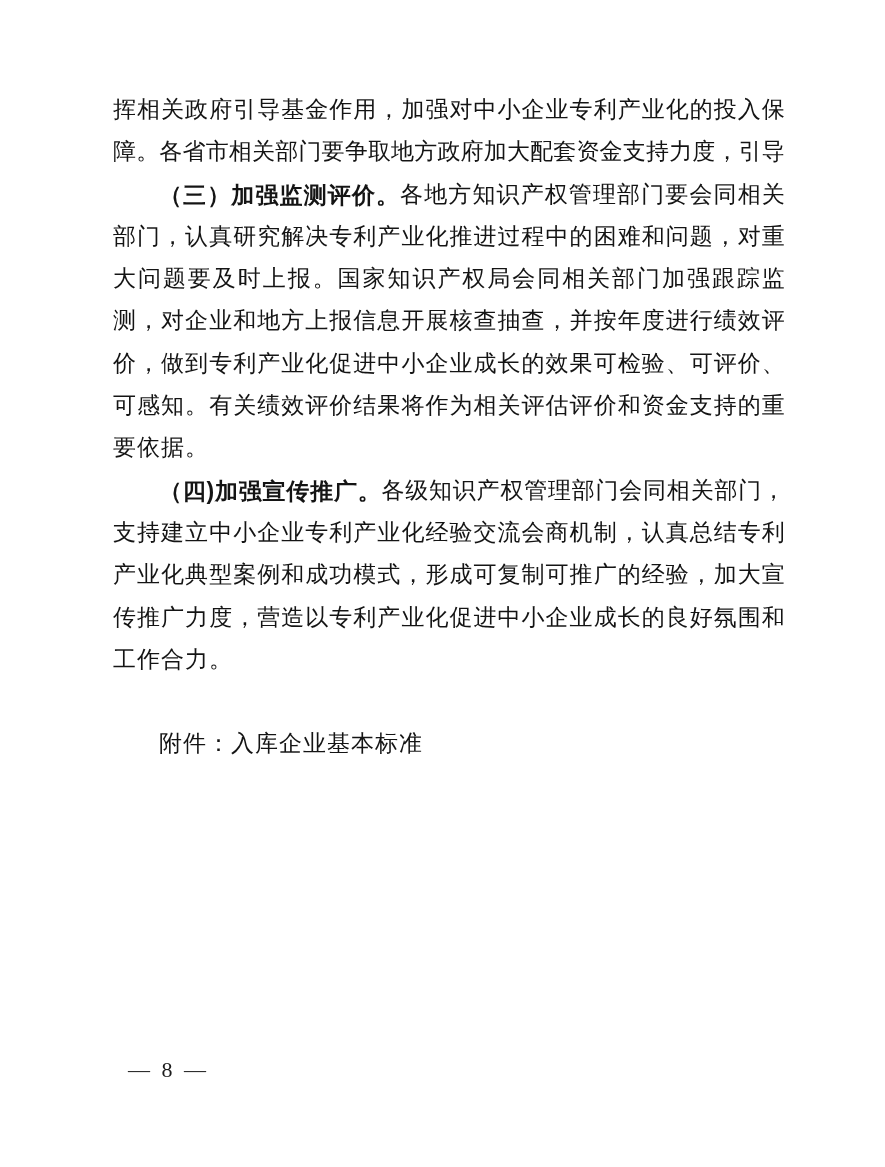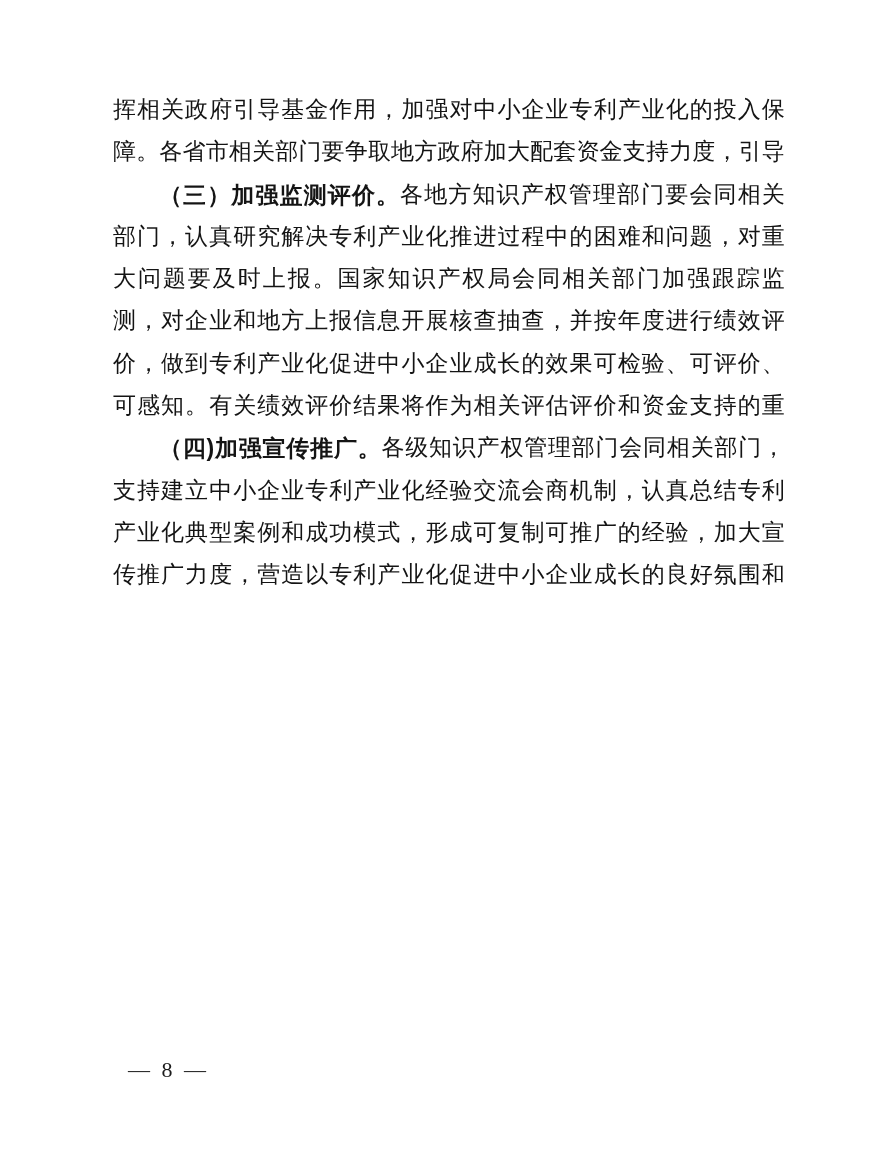--- a/index.html
+++ b/index.html
@@ -288,20 +288,21 @@
         <span>评</span>
         <span>价</span>
         <span>和</span>
         <span>资</span>
         <span>金</span>
         <span>支</span>
         <span>持</span>
         <span>的</span>
         <span>重</span>
       </div>
+      <div class="line">要依据。</div>
       <div class="line fill indent">
         <span class="bold">（</span>
         <span class="bold">四</span>
         <span class="bold">)</span>
         <span class="bold">加</span>
         <span class="bold">强</span>
         <span class="bold">宣</span>
         <span class="bold">传</span>
         <span class="bold">推</span>
         <span class="bold">广</span>
@@ -407,16 +408,18 @@
         <span>业</span>
         <span>成</span>
         <span>长</span>
         <span>的</span>
         <span>良</span>
         <span>好</span>
         <span>氛</span>
         <span>围</span>
         <span>和</span>
       </div>
+      <div class="line">工作合力。</div>
       <div class="line"></div>
+      <div class="line indent">附件：入库企业基本标准</div>
     </div>
   <div class="page-number">— 8 —</div>
 </div>
 
 </body></html>

